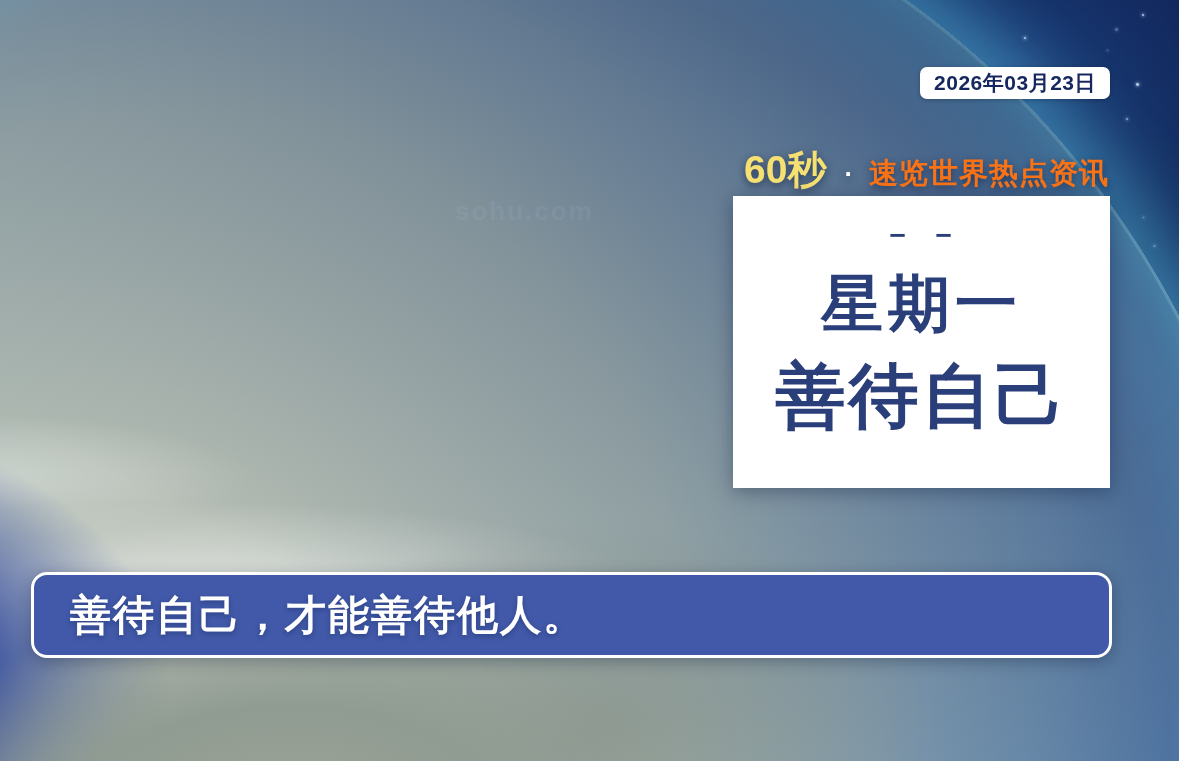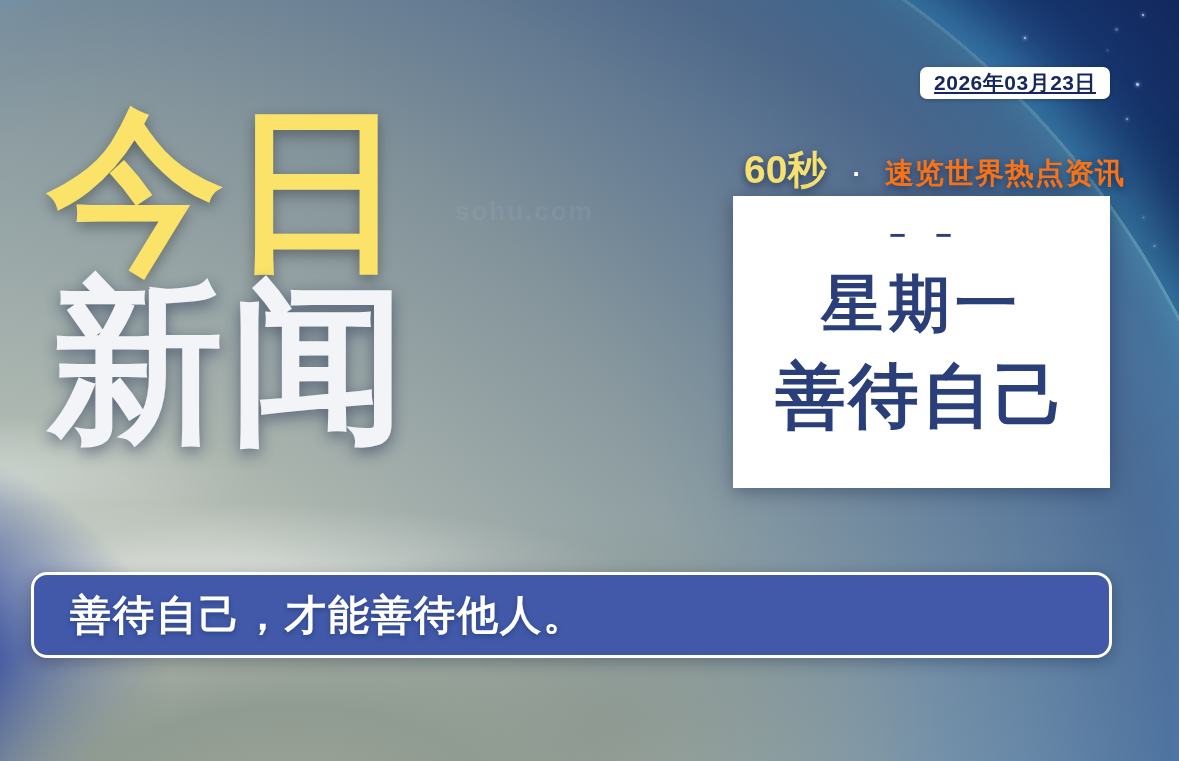--- a/index.html
+++ b/index.html
@@ -101,39 +101,38 @@
 
   
   .date-pill{
     position:absolute; right:69px; top:67px;
     height:32px; padding:16px 14px;
     display:flex; align-items:center;
     background:#ffffff; border-radius:7px;
     color:#15275e; font-size:21px; font-weight:700; letter-spacing:.5px;
     white-space:nowrap;
     box-shadow:0 1px 4px rgba(0,0,0,.25);
-    text-decoration:underline;
   }
 
   
   .headline{
     position:absolute; left:48px; top:104px;
     line-height:.98;
     font-weight:700;
     letter-spacing:6px;
     user-select:none;
   }
   .headline .ln{ display:block; font-size:176px; }
   .headline .yellow{ color:#fbe369; text-shadow:0 5px 14px rgba(0,0,0,.33); }
   .headline .white { color:#f2f4f7; text-shadow:0 5px 16px rgba(12,28,70,.48); }
 
   
   .tagline{
     position:absolute; left:744px; top:143px;
-    display:flex; align-items:baseline; gap:18px;
+    display:flex; align-items:baseline; gap:10px;
     font-weight:700; white-space:nowrap;
     text-shadow:0 3px 9px rgba(5,18,55,.6);
   }
   .tagline .sec{ color:#f6e072; font-size:39px; letter-spacing:0px; }
   .tagline .dot{ color:#ffffff; font-size:26px; padding:0 6px 0 8px; }
   .tagline .txt{ color:#f97316; font-size:29px; letter-spacing:1px; }
 
   
   .card{
     position:absolute; left:733px; top:196px;
@@ -323,24 +322,20 @@
     <div class="earth-rim"></div>
     <div class="earth-shade"></div>
   </div>
 
   <div class="watermark">sohu.com</div>
 
   <div class="date-pill">
     <span>2026年03月23日</span>
   </div>
 
-  <div class="headline">
-    <span class="ln yellow">今日</span>
-    <span class="ln white">新闻</span>
-  </div>
 
   <div class="tagline">
     <span class="sec">60秒</span>
     <span class="dot">·</span>
     <span class="txt">速览世界热点资讯</span>
   </div>
 
   <div class="card">
     <div class="issue">
       <span class="dash">－</span>

